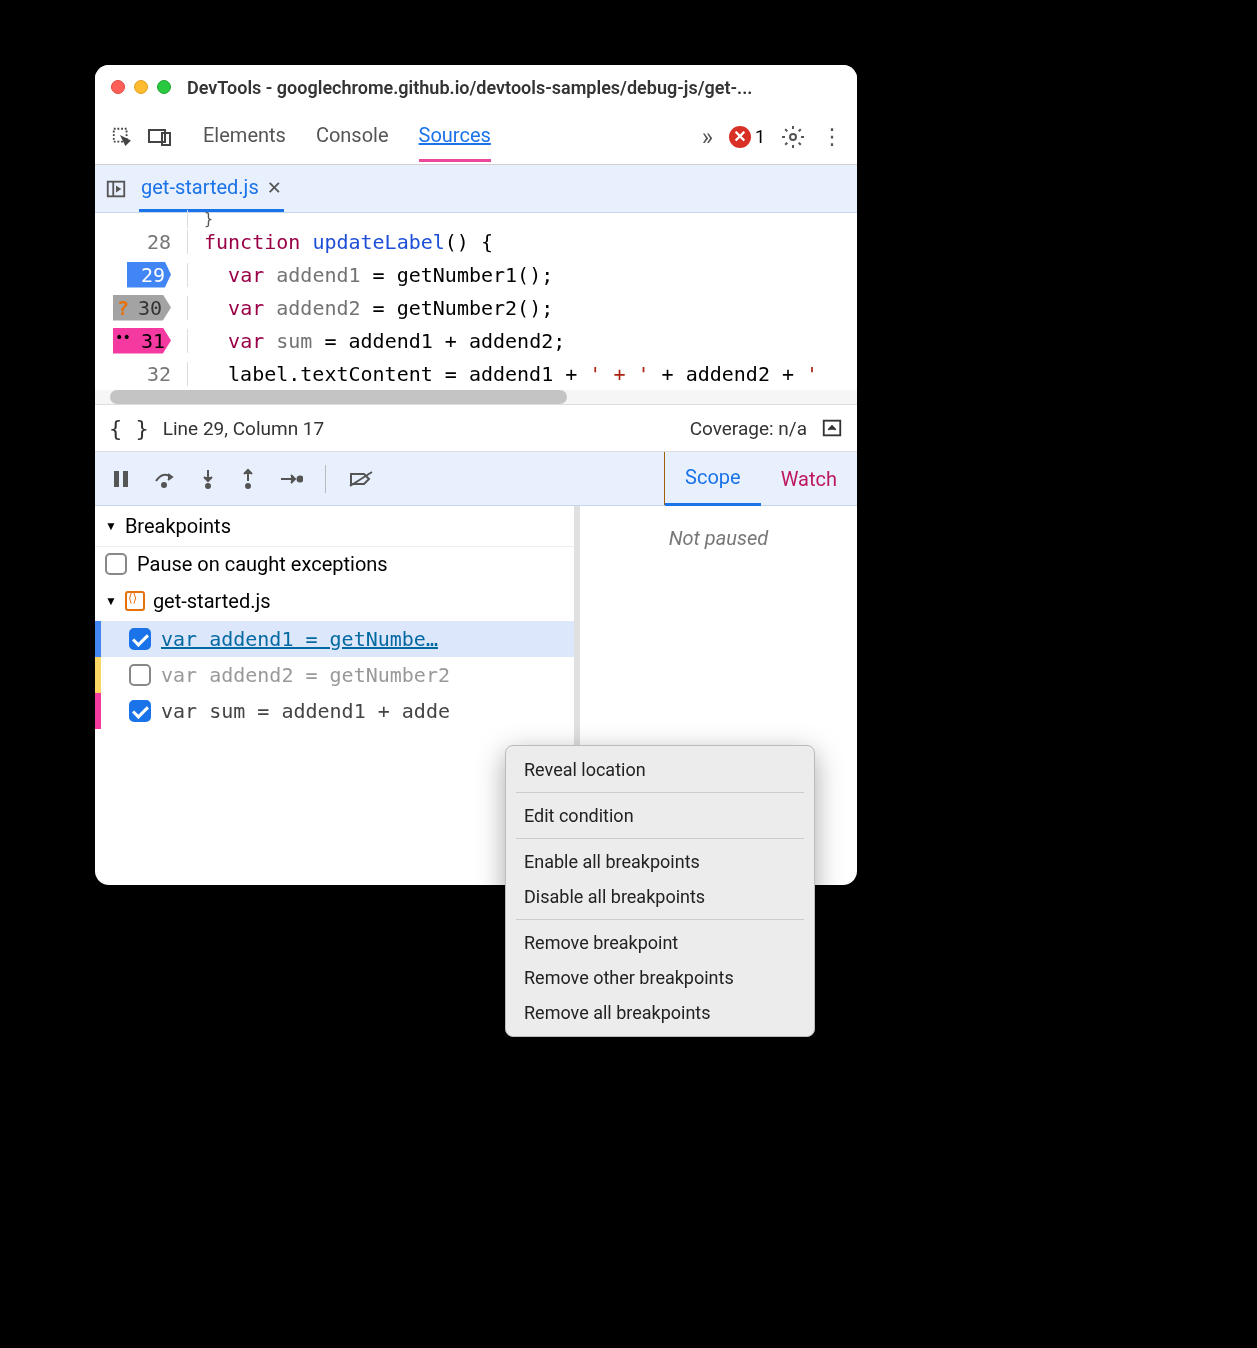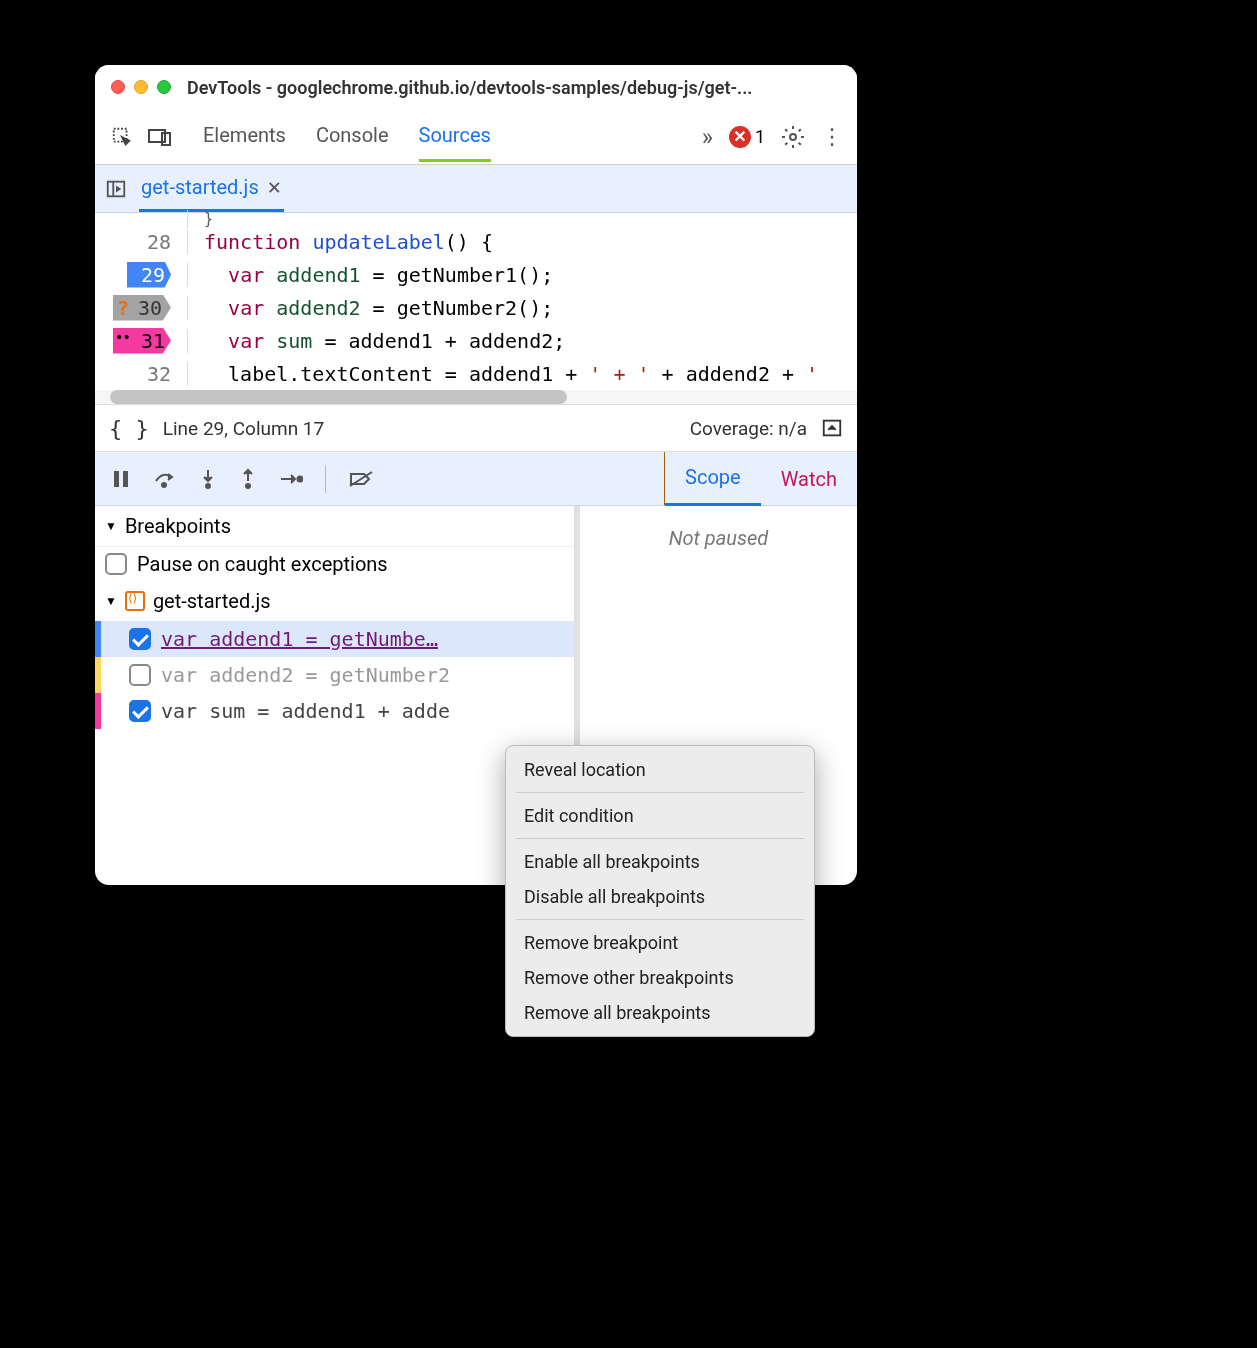--- a/index.html
+++ b/index.html
@@ -44,21 +44,21 @@
     height: 56px;
     border-bottom: 1px solid #d0d0d0;
     display: flex;
     align-items: center;
     padding: 0 14px;
     gap: 12px;
   }
   .toolbar .iconbtn { width: 26px; height: 26px; display:flex; align-items:center; justify-content:center; color:#444; }
   .tabs { display: flex; gap: 30px; margin-left: 18px; font-size: 20px; color: #555; }
   .tab { padding: 12px 0; cursor: pointer; }
-  .tab.active { color: #1a73e8; border-bottom: 3px solid #84cc16; }
+  .tab.active { color: #1a73e8; border-bottom: 3px solid #ec4899; text-decoration: underline; }
   .toolbar-right { margin-left: auto; display: flex; align-items: center; gap: 16px; }
   .errbadge { display: flex; align-items: center; gap: 4px; font-size: 18px; }
   .errcircle { width: 22px; height: 22px; border-radius: 50%; background: #d93025; color:#fff; display:flex; align-items:center; justify-content:center; font-size:16px; font-weight:bold; }
 
   .filetabs {
     height: 48px;
     background: #e8f0fe;
     border-bottom: 1px solid #c6d5f0;
     display: flex;
     align-items: center;
@@ -79,21 +79,21 @@
   .gutter-line { display:flex; align-items:center; height:33px; }
   .lnwrap { width: 86px; text-align:right; padding-right:10px; color:#777; position: relative; }
   .bp-blue { background:#4285f4; color:#fff; padding:1px 6px; clip-path: polygon(0 0, 86% 0, 100% 50%, 86% 100%, 0 100%); display:inline-block; min-width:44px; text-align:right; }
   .bp-orange { background:#a3a3a3; color:#333; padding:1px 9px; clip-path: polygon(0 0, 86% 0, 100% 50%, 86% 100%, 0 100%); display:inline-block; min-width:58px; text-align:right; position:relative; }
   .bp-orange::before { content:"?"; position:absolute; left:4px; color:#e8710a; font-weight:bold; }
   .bp-pink { background:#f439a0; color:#000000; padding:1px 6px; clip-path: polygon(0 0, 86% 0, 100% 50%, 86% 100%, 0 100%); display:inline-block; min-width:58px; text-align:right; position:relative; }
   .bp-pink::before { content:"••"; position:absolute; left:2px; font-size:14px; letter-spacing:-1px; }
   .code { padding-left: 16px; white-space: pre; border-left: 1px solid #ddd; margin-left: 6px; }
   .kw { color:#9a0047; }
   .fn { color:#1d4ed8; }
-  .var { color:#14532d; }
+  .var { color:#737373; }
   .str { color:#aa2211; }
   .hscrollbar { height:14px; background:#f6f6f6; }
   .hscrollbar .thumb { height:14px; background:#c4c4c4; border-radius:7px; width:60%; margin-left:2%; }
 
   .statusrow {
     height: 48px;
     border-top:1px solid #ddd;
     border-bottom:1px solid #ddd;
     display:flex;
     align-items:center;
@@ -125,21 +125,21 @@
   .tri { font-size:12px; }
   .chk-row { display:flex; align-items:center; gap:10px; padding:5px 10px 5px 10px; font-size:20px; }
   .chk { width:22px; height:22px; border:2px solid #888; border-radius:5px; flex-shrink:0; }
   .chk.checked { background:#1a73e8; border-color:#1a73e8; position:relative; }
   .chk.checked::after { content:""; position:absolute; left:5px; top:1px; width:6px; height:12px; border:solid #fff; border-width:0 3px 3px 0; transform:rotate(45deg); }
   .file-hd { display:flex; align-items:center; gap:8px; padding:8px 10px; font-size:20px; }
   .jsicon { width:20px; height:20px; border:2px solid #e8710a; border-radius:3px; position:relative; }
   .jsicon::after { content:"⟨⟩"; position:absolute; left:1px; top:-2px; font-size:12px; color:#e8710a; }
   .bp-row { display:flex; align-items:center; gap:10px; padding:6px 10px 6px 34px; font-size:20px; font-family:"SF Mono",Menlo,monospace; position:relative; color:#444; }
   .bp-row.sel { background:#dde7fb; }
-  .bp-row.sel .bptext { text-decoration:underline; color:#701a75; }
+  .bp-row.sel .bptext { text-decoration:underline; color:#0369a1; }
   .bp-row.dim .bptext { color:#999; }
   .stripe { position:absolute; left:0; top:0; bottom:0; width:6px; }
   .stripe.blue { background:#4285f4; }
   .stripe.orange { background:#fdd663; }
   .stripe.pink { background:#f439a0; }
 
   .ctxmenu {
     position:absolute;
     left:505px; top:745px;
     width:310px;

